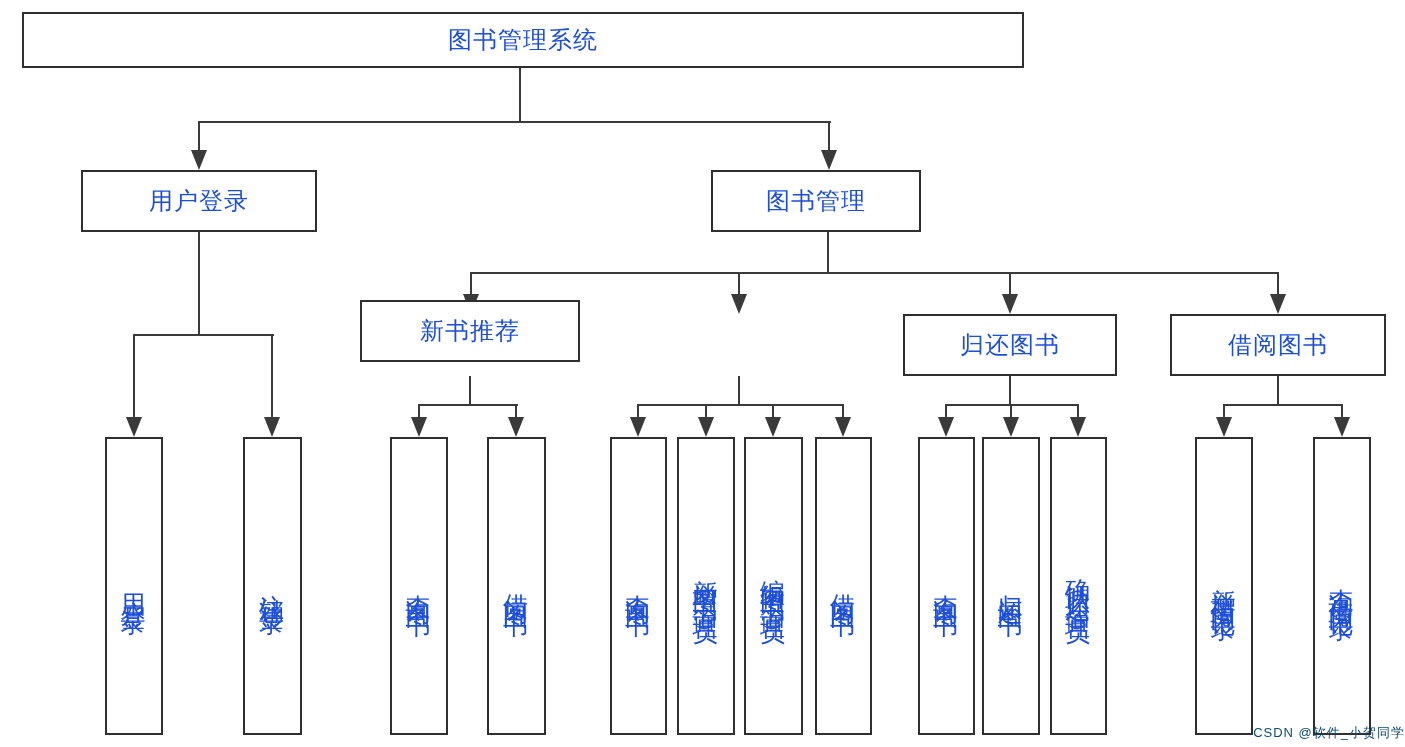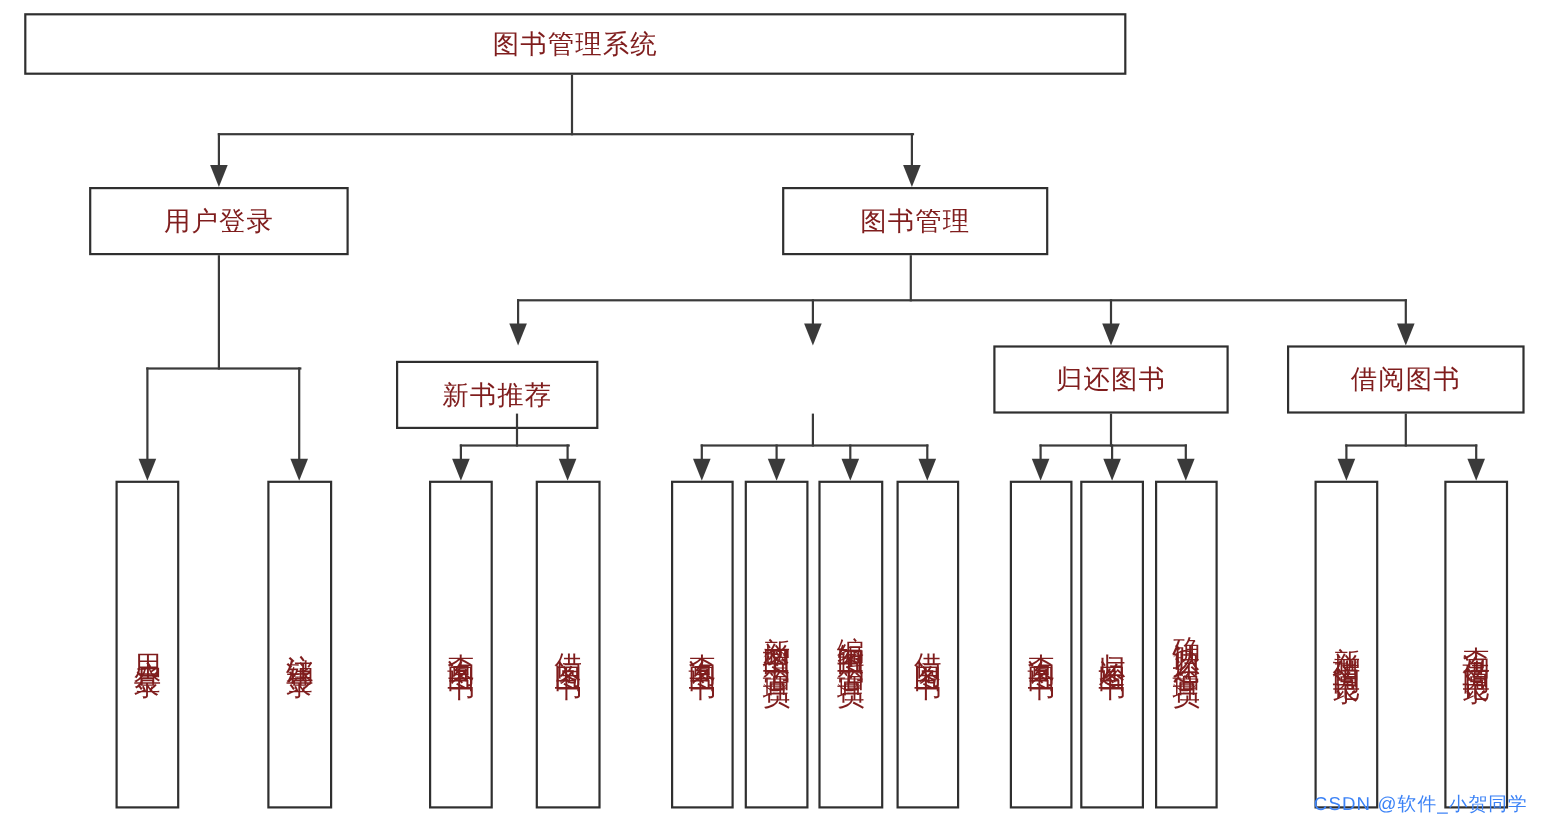--- a/index.html
+++ b/index.html
@@ -14,82 +14,82 @@
   }
   .box {
     position:absolute;
     background:#ffffff;
     border:2px solid #2f2f2f;
     display:flex;
     align-items:center;
     justify-content:center;
     font-size:24px;
     letter-spacing:1px;
-    color:#7f1d1d;
+    color:#1d4ed8;
     white-space:nowrap;
   }
   .leaf {
     writing-mode:vertical-rl;
     text-orientation:mixed;
     font-size:25px;
     letter-spacing:6px;
     white-space:normal;
   }
   .hl { position:absolute; height:2px; background:#3a3a3a; }
   .vl { position:absolute; width:2px;  background:#3a3a3a; }
   .arrow {
     position:absolute; width:0; height:0;
     border-left:8px solid transparent;
     border-right:8px solid transparent;
     border-top:20px solid #3a3a3a;
   }
   .watermark {
     position:absolute;
-    right:16px; bottom:5px;
-    font-size:17px;
-    color:#3b82f6;
+    right:0; bottom:5px;
+    font-size:13px;
+    color:#0c4a6e;
     letter-spacing:1px;
   }
 </style>
 </head>
 <body>
 
 <div class="canvas">
 
   <div class="box" style="left:22px; top:12px; width:1002px; height:56px;">图书管理系统</div>
 
   <div class="vl" style="left:519px; top:68px;  height:55px;"></div>
   <div class="hl" style="left:198px; top:121px; width:633px;"></div>
   <div class="vl" style="left:198px; top:121px; height:31px;"></div>
   <div class="vl" style="left:828px; top:121px; height:31px;"></div>
   <div class="arrow" style="left:191px; top:150px;"></div>
   <div class="arrow" style="left:821px; top:150px;"></div>
 
   <div class="box" style="left:81px;  top:170px; width:236px; height:62px;">用户登录</div>
-  <div class="box" style="left:711px; top:170px; width:242px; height:62px;">图书管理</div>
+  <div class="box" style="left:711px; top:170px; width:210px; height:62px;">图书管理</div>
 
   <div class="vl" style="left:198px; top:232px; height:104px;"></div>
   <div class="hl" style="left:133px; top:334px; width:141px;"></div>
   <div class="vl" style="left:133px; top:334px; height:86px;"></div>
   <div class="vl" style="left:271px; top:334px; height:86px;"></div>
   <div class="arrow" style="left:126px; top:417px;"></div>
   <div class="arrow" style="left:264px; top:417px;"></div>
 
   <div class="vl" style="left:827px;  top:232px; height:42px;"></div>
   <div class="hl" style="left:470px;  top:272px; width:809px;"></div>
   <div class="vl" style="left:470px;  top:272px; height:26px;"></div>
   <div class="vl" style="left:738px;  top:272px; height:26px;"></div>
   <div class="vl" style="left:1009px; top:272px; height:26px;"></div>
   <div class="vl" style="left:1277px; top:272px; height:26px;"></div>
   <div class="arrow" style="left:463px;  top:294px;"></div>
   <div class="arrow" style="left:731px;  top:294px;"></div>
   <div class="arrow" style="left:1002px; top:294px;"></div>
   <div class="arrow" style="left:1270px; top:294px;"></div>
 
-  <div class="box" style="left:360px;  top:328px; width:184px; height:62px;">新书推荐</div>
+  <div class="box" style="left:360px;  top:300px; width:220px; height:62px;">新书推荐</div>
   <div class="box" style="left:903px;  top:314px; width:214px; height:62px;">归还图书</div>
   <div class="box" style="left:1170px; top:314px; width:216px; height:62px;">借阅图书</div>
 
   <div class="vl" style="left:469px; top:376px; height:30px;"></div>
   <div class="hl" style="left:418px; top:404px; width:100px;"></div>
   <div class="vl" style="left:418px; top:404px; height:16px;"></div>
   <div class="vl" style="left:515px; top:404px; height:16px;"></div>
   <div class="arrow" style="left:411px; top:417px;"></div>
   <div class="arrow" style="left:508px; top:417px;"></div>
 

